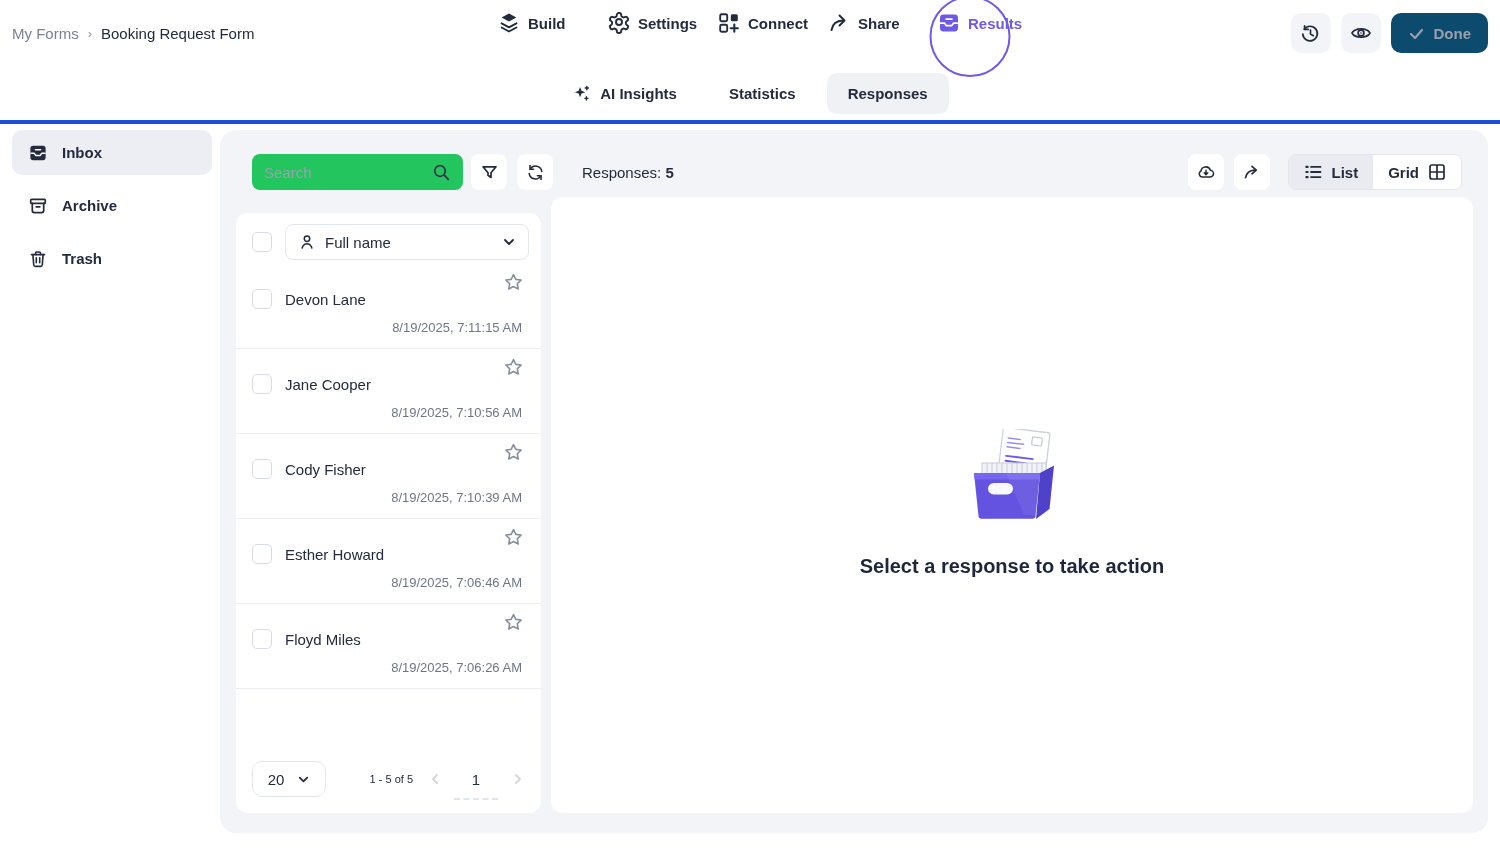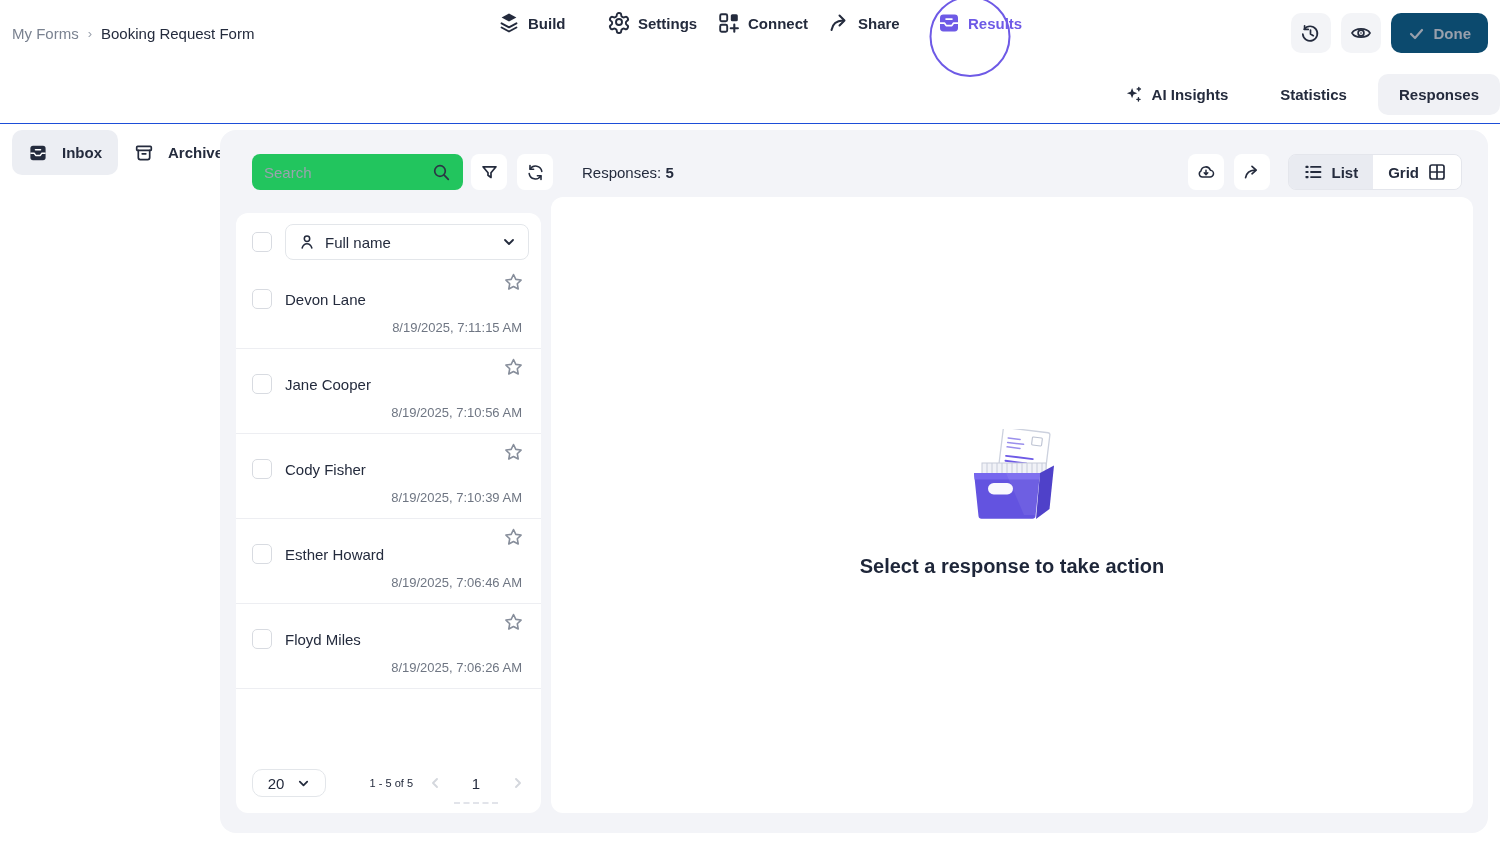--- a/index.html
+++ b/index.html
@@ -22,26 +22,26 @@
   .nav-label { font-size:15px; font-weight:700; color:#242b3d; white-space:nowrap; }
   .nav-item.results { position:relative; }
   .nav-item.results::before { content:""; position:absolute; width:77px; height:77px; border:2.5px solid #6e5ae6; border-radius:50%; top:-4px; left:50%; transform:translateX(-50%); }
   .nav-item.results .nav-label { color:#6e5ae6; }
 
   .header-actions { position:absolute; right:12px; top:13px; display:flex; gap:10px; align-items:center; }
   .icon-btn40 { width:40px; height:40px; border-radius:10px; background:#f3f4f7; display:flex; align-items:center; justify-content:center; cursor:pointer; }
   .done-btn { height:40px; padding:0 17px; border-radius:10px; background:#0c4a6e; display:flex; align-items:center; gap:9px; color:#99a0ac; font-weight:700; font-size:15px; cursor:pointer; }
 
   
-  .tabs-row { position:absolute; top:66px; left:0; right:0; height:58px; display:flex; align-items:center; justify-content:flex-end; gap:10px; border-bottom:1px solid #1d4ed8; }
+  .tabs-row { position:absolute; top:66px; left:0; right:0; height:58px; display:flex; align-items:center; justify-content:center; gap:10px; border-bottom:4px solid #1d4ed8; }
   .tab { display:flex; align-items:center; gap:9px; font-size:15px; font-weight:700; color:#242b3d; padding:12px 21px; border-radius:10px; cursor:pointer; }
   .tab.active { background:#f0f1f5; }
 
   
-  .sidebar { position:absolute; left:12px; top:130px; width:200px; display:flex; flex-direction:row; }
+  .sidebar { position:absolute; left:12px; top:130px; width:200px; display:flex; flex-direction:column; gap:8px; }
   .side-item { height:45px; display:flex; align-items:center; gap:14px; padding:0 16px; border-radius:10px; font-size:15px; font-weight:700; color:#242b3d; cursor:pointer; }
   .side-item.active { background:#eceef3; }
 
   
   .card { position:absolute; left:220px; top:130px; width:1268px; height:703px; background:#f3f4f8; border-radius:16px; }
 
   .toolbar { position:absolute; left:32px; top:24px; right:26px; height:36px; display:flex; align-items:center; }
   .search-box { width:211px; height:36px; background:#22c55e; border-radius:8px; display:flex; align-items:center; padding:0 12px; gap:8px; }
   .search-box input { border:none; outline:none; flex:1; font-size:15px; color:#242b3d; background:transparent; min-width:0; }
   .search-box input::placeholder { color:#9aa3ae; }
@@ -62,21 +62,21 @@
   .col-dropdown { flex:1; height:36px; border:1px solid #e3e6ea; border-radius:8px; display:flex; align-items:center; gap:9px; padding:0 12px; cursor:pointer; background:#fff; }
   .col-dropdown .col-label { flex:1; font-size:15px; color:#242b3d; }
 
   .resp-item { position:relative; padding:25px 18px 13px 16px; border-bottom:1px solid #edeef2; cursor:pointer; }
   .resp-star { position:absolute; top:8px; right:17px; cursor:pointer; }
   .resp-row { display:flex; align-items:center; gap:13px; }
   .resp-name { font-size:15px; color:#242b3d; }
   .resp-time { text-align:right; font-size:13px; color:#6f7683; margin-top:11px; padding-right:1px; }
 
   .pagination { margin-top:auto; display:flex; align-items:center; padding:14px 16px 16px; }
-  .page-size { width:74px; height:28px; border:1px solid #e3e6ea; border-radius:10px; display:flex; align-items:center; justify-content:center; gap:13px; font-size:15px; color:#242b3d; cursor:pointer; background:#fff; }
+  .page-size { width:74px; height:36px; border:1px solid #e3e6ea; border-radius:10px; display:flex; align-items:center; justify-content:center; gap:13px; font-size:15px; color:#242b3d; cursor:pointer; background:#fff; }
   .range-label { margin-left:auto; font-size:11px; color:#242b3d; white-space:nowrap; }
   .pg-arrow { margin-left:15px; cursor:default; display:flex; }
   .pg-current { margin-left:14px; margin-right:0; position:relative; font-size:15px; color:#242b3d; width:40px; text-align:center; cursor:pointer; }
   .pg-current::after { content:""; position:absolute; left:-2px; right:-2px; bottom:-12px; border-bottom:2px dashed #e2e4ea; }
 
   
   .detail-panel { position:absolute; left:331px; right:15px; top:67px; bottom:20px; background:#fff; border-radius:12px; display:flex; flex-direction:column; align-items:center; justify-content:center; }
   .empty-wrap { display:flex; flex-direction:column; align-items:center; transform:translateY(-2px); }
   .empty-title { margin-top:28px; font-size:20px; font-weight:700; color:#1e2639; }
 </style>

